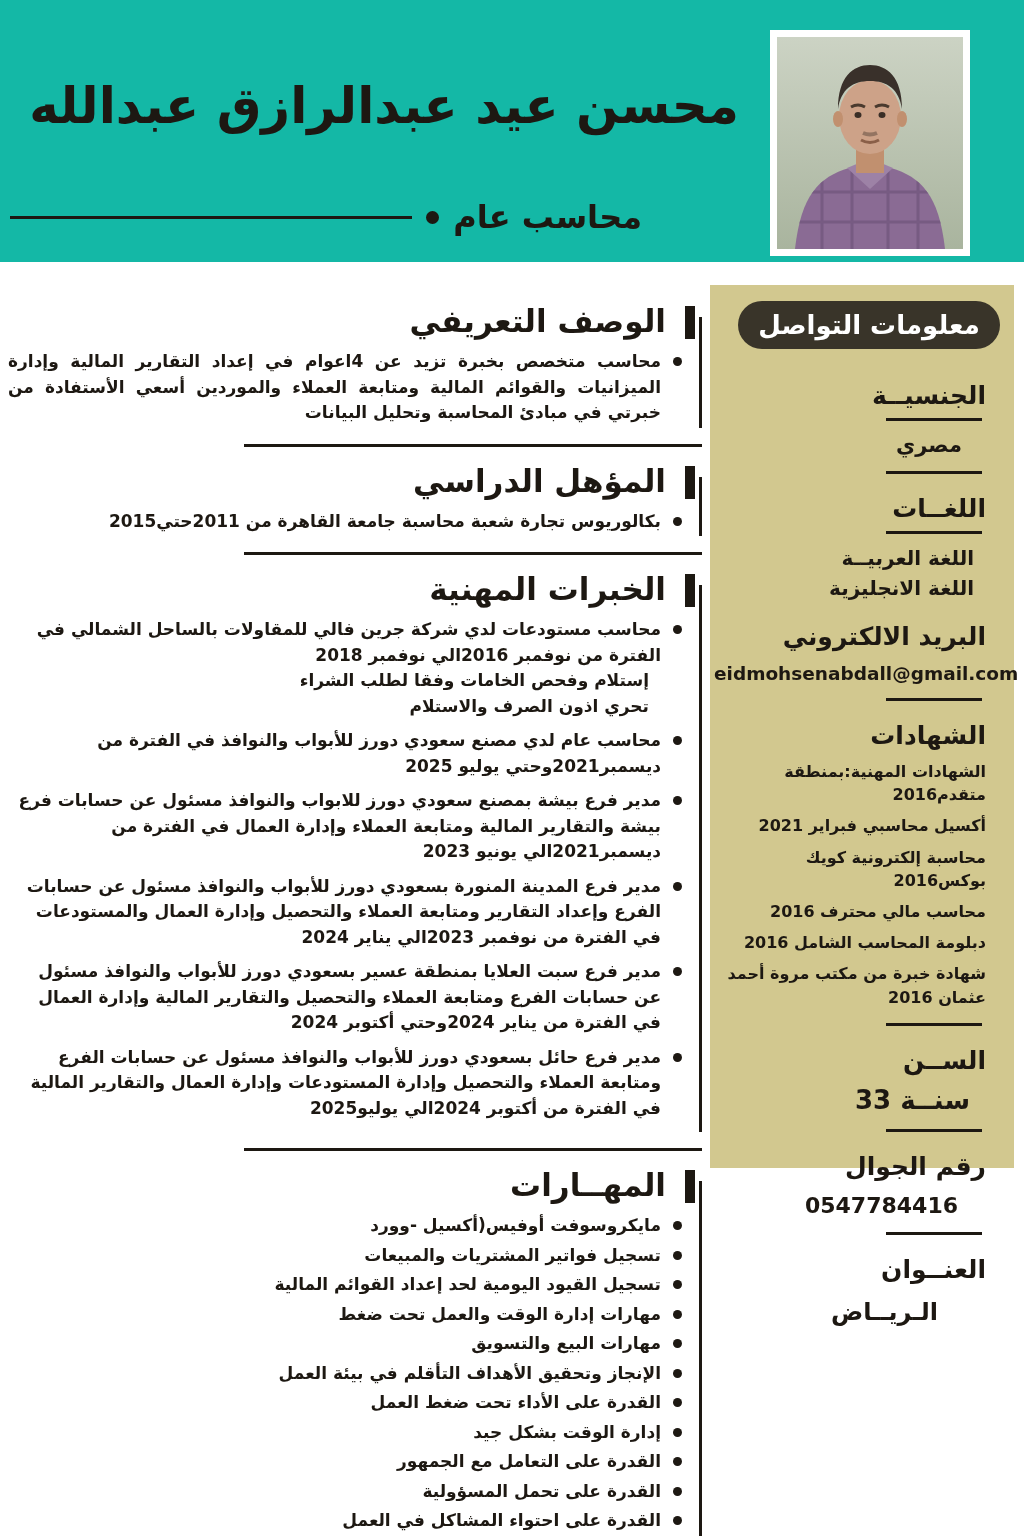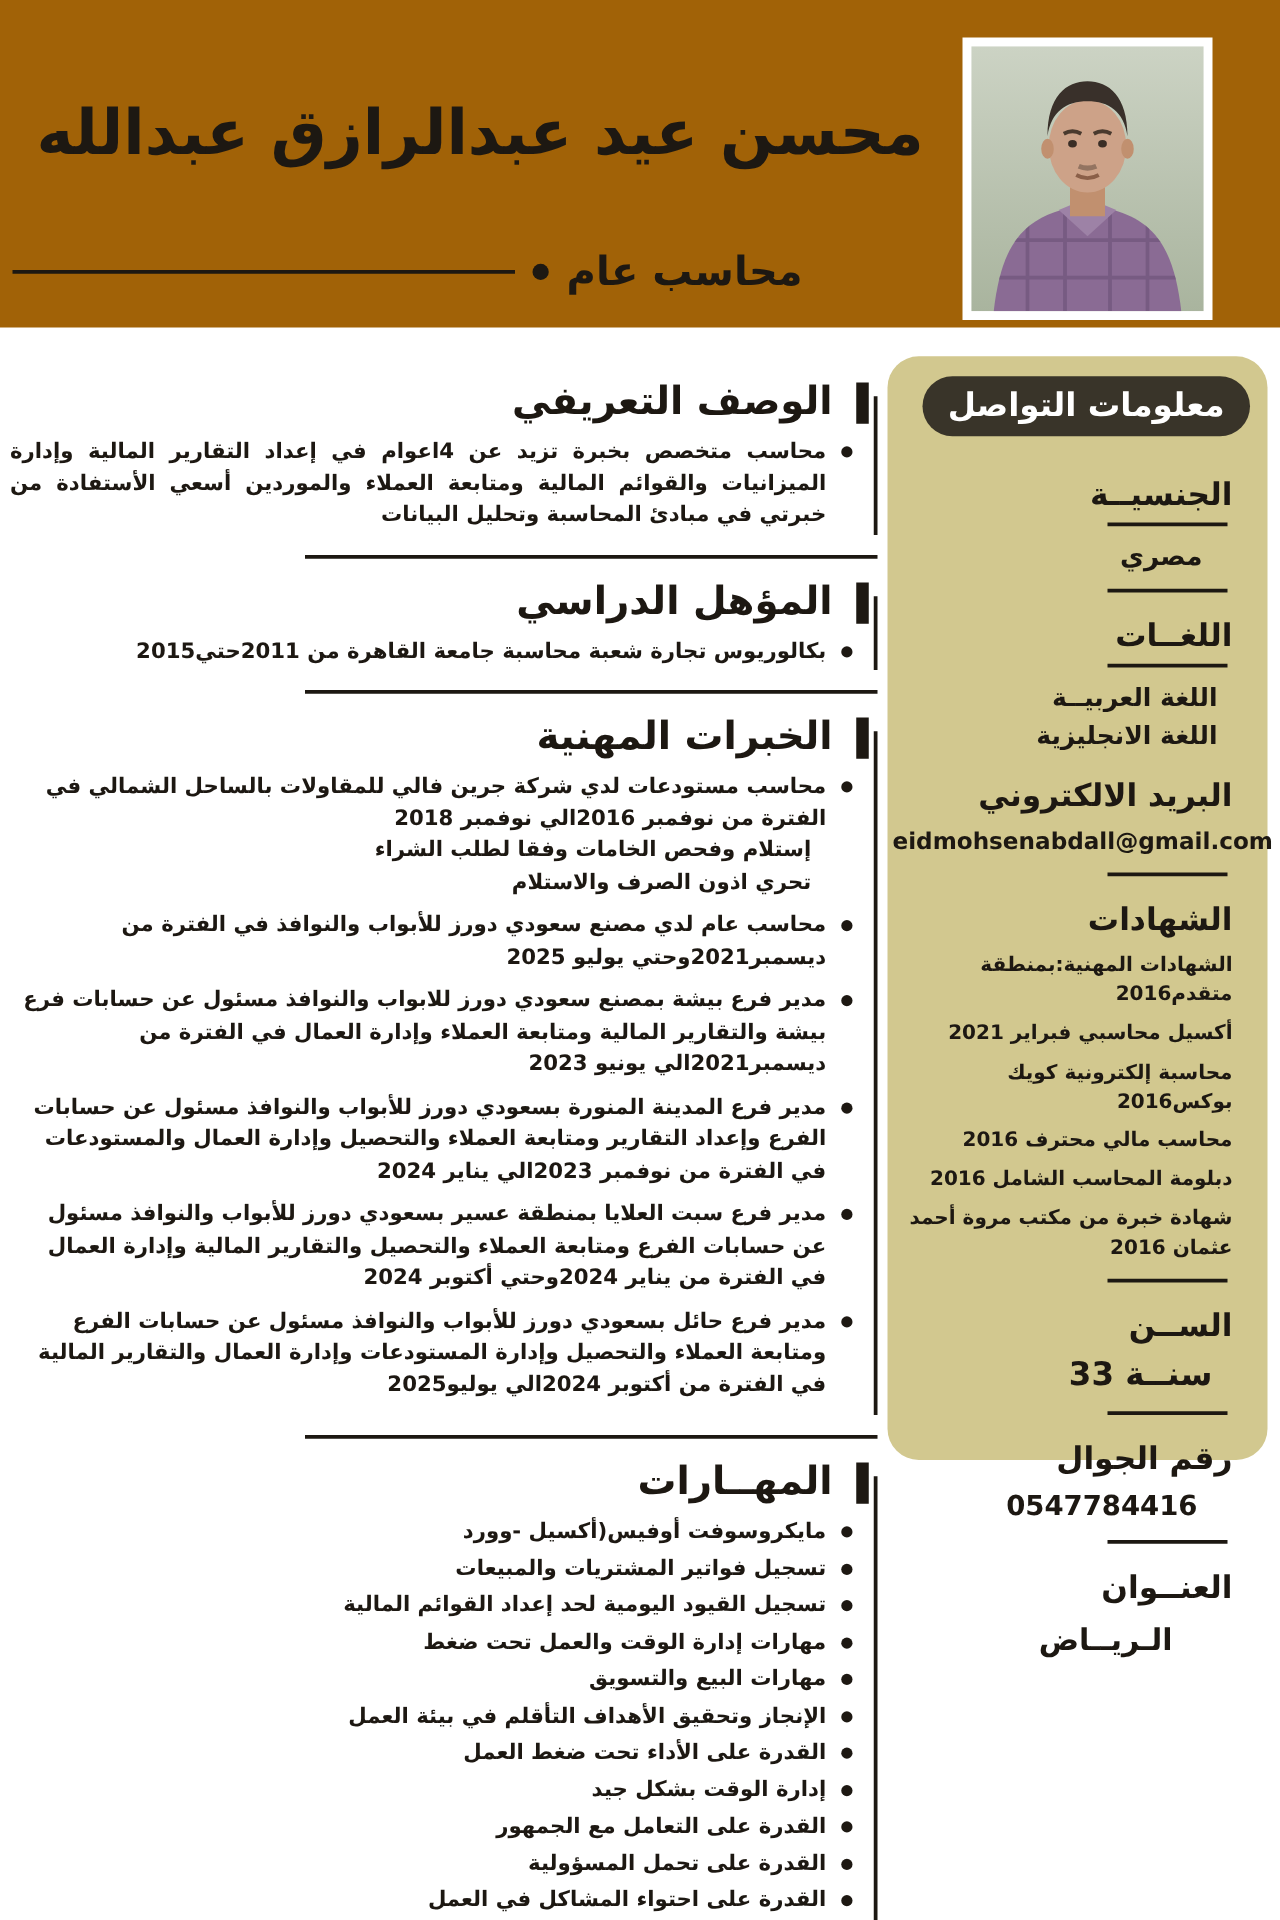--- a/index.html
+++ b/index.html
@@ -10,21 +10,21 @@
     font-family:"DejaVu Sans", "Liberation Sans", sans-serif;
     direction:rtl;
     color:#1d1812;
     overflow:hidden;
   }
 
   
   .header {
     position:absolute; top:0; left:0;
     width:1024px; height:262px;
-    background:#a16207;
+    background:#14b8a6;
   }
   .name {
     position:absolute; top:78px; left:16px; width:736px;
     text-align:center;
     font-size:50px; font-weight:bold; color:#1d1812;
     line-height:1.15;
   }
   .subtitle-row {
     position:absolute; top:198px; left:10px; width:632px;
     display:flex; align-items:center; gap:14px;
@@ -38,21 +38,20 @@
     background:#ffffff; padding:7px;
   }
   .photo-frame svg { width:100%; height:100%; display:block; }
 
   
   .sidebar {
     position:absolute; top:285px; right:10px;
     width:304px; height:883px;
     background:#d2c88f;
     padding:16px 0 0 0;
-    border-radius:25px;
   }
   .badge {
     width:262px; margin:0 14px 32px auto;
     background:#393429; color:#ffffff;
     border-radius:26px;
     text-align:center;
     font-size:26px; font-weight:bold;
     padding:9px 6px;
   }
   .sb-sec { margin-bottom:12px; }

